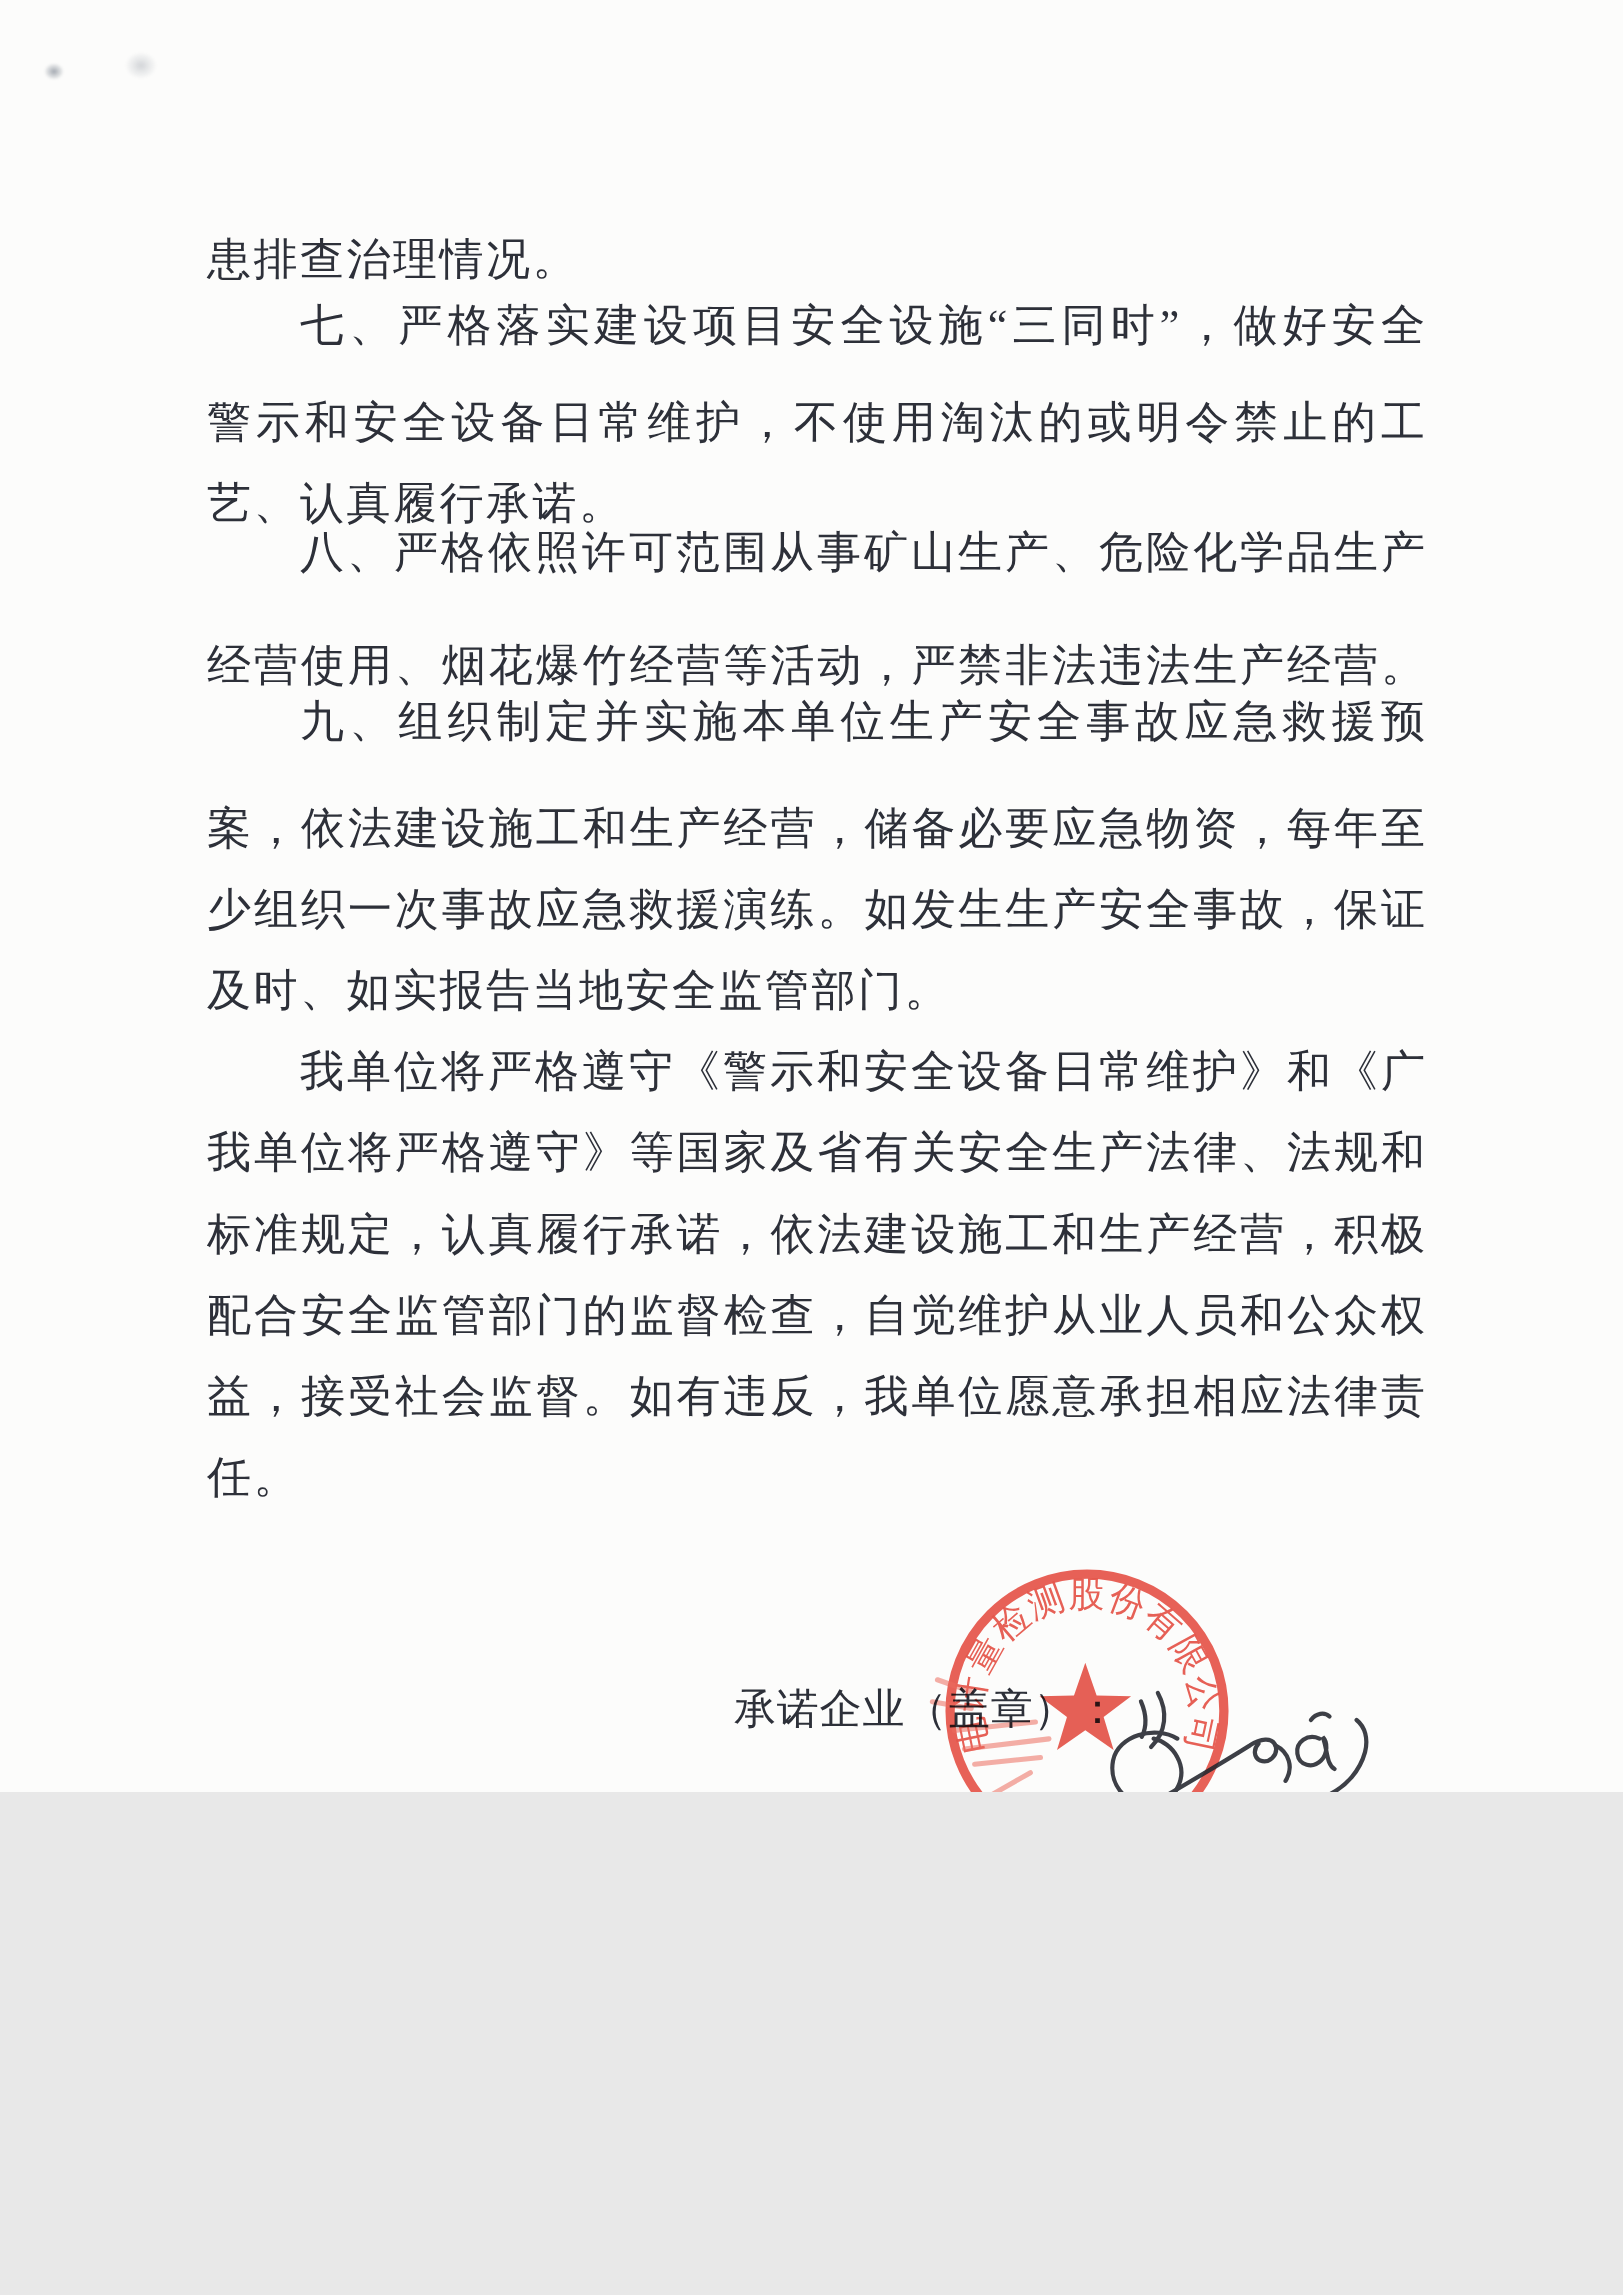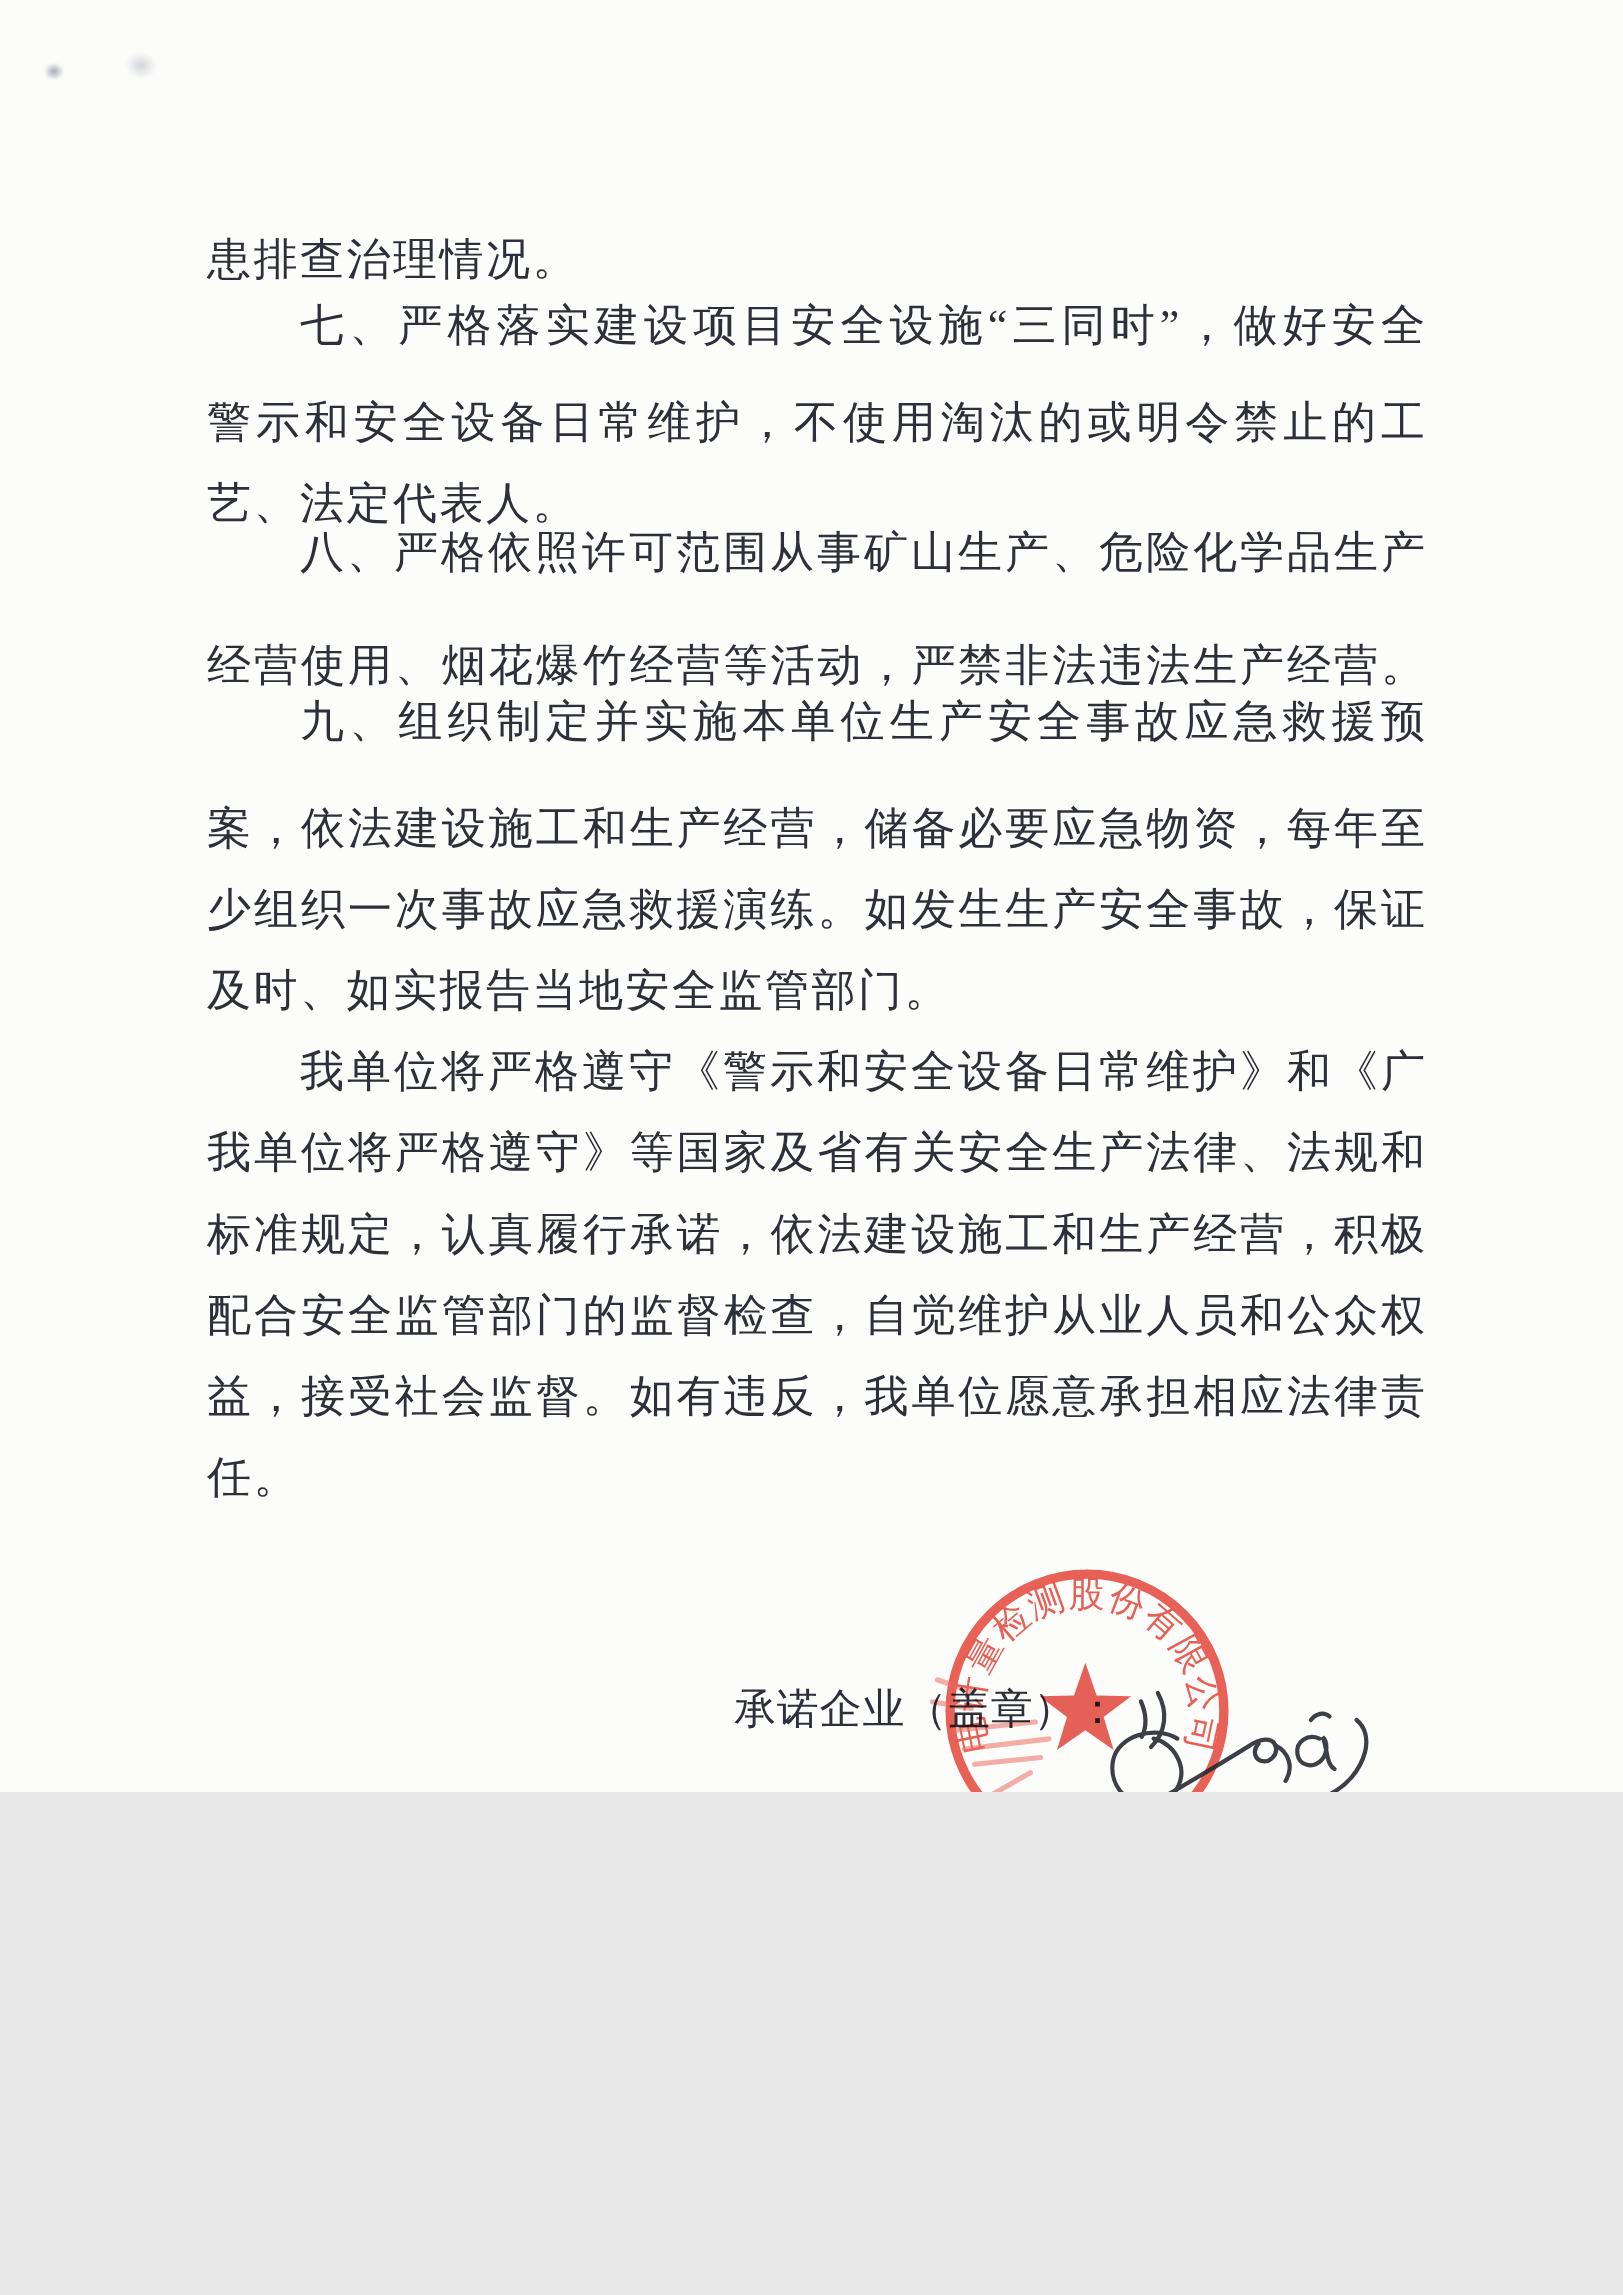--- a/index.html
+++ b/index.html
@@ -97,21 +97,21 @@
 
 <div class="page">
 
   <div class="smudge s1"></div>
   <div class="smudge s2"></div>
 
   <div>
     <div class="line short" style="top:234px">患排查治理情况。</div>
     <div class="line fill indent" style="top:300px">七、严格落实建设项目安全设施“三同时”，做好安全</div>
     <div class="line fill" style="top:397px">警示和安全设备日常维护，不使用淘汰的或明令禁止的工</div>
-    <div class="line short" style="top:478px">艺、法定代表人。</div>
+    <div class="line short" style="top:478px">艺、认真履行承诺。</div>
     <div class="line fill indent" style="top:527px">八、严格依照许可范围从事矿山生产、危险化学品生产</div>
     <div class="line fill" style="top:640px">经营使用、烟花爆竹经营等活动，严禁非法违法生产经营。</div>
     <div class="line fill indent" style="top:696px">九、组织制定并实施本单位生产安全事故应急救援预</div>
     <div class="line fill" style="top:803px">案，依法建设施工和生产经营，储备必要应急物资，每年至</div>
     <div class="line fill" style="top:884px">少组织一次事故应急救援演练。如发生生产安全事故，保证</div>
     <div class="line short" style="top:965px">及时、如实报告当地安全监管部门。</div>
     <div class="line fill indent" style="top:1046px">我单位将严格遵守《警示和安全设备日常维护》和《广</div>
     <div class="line fill" style="top:1127px">我单位将严格遵守》等国家及省有关安全生产法律、法规和</div>
     <div class="line fill" style="top:1209px">标准规定，认真履行承诺，依法建设施工和生产经营，积极</div>
     <div class="line fill" style="top:1290px">配合安全监管部门的监督检查，自觉维护从业人员和公众权</div>

